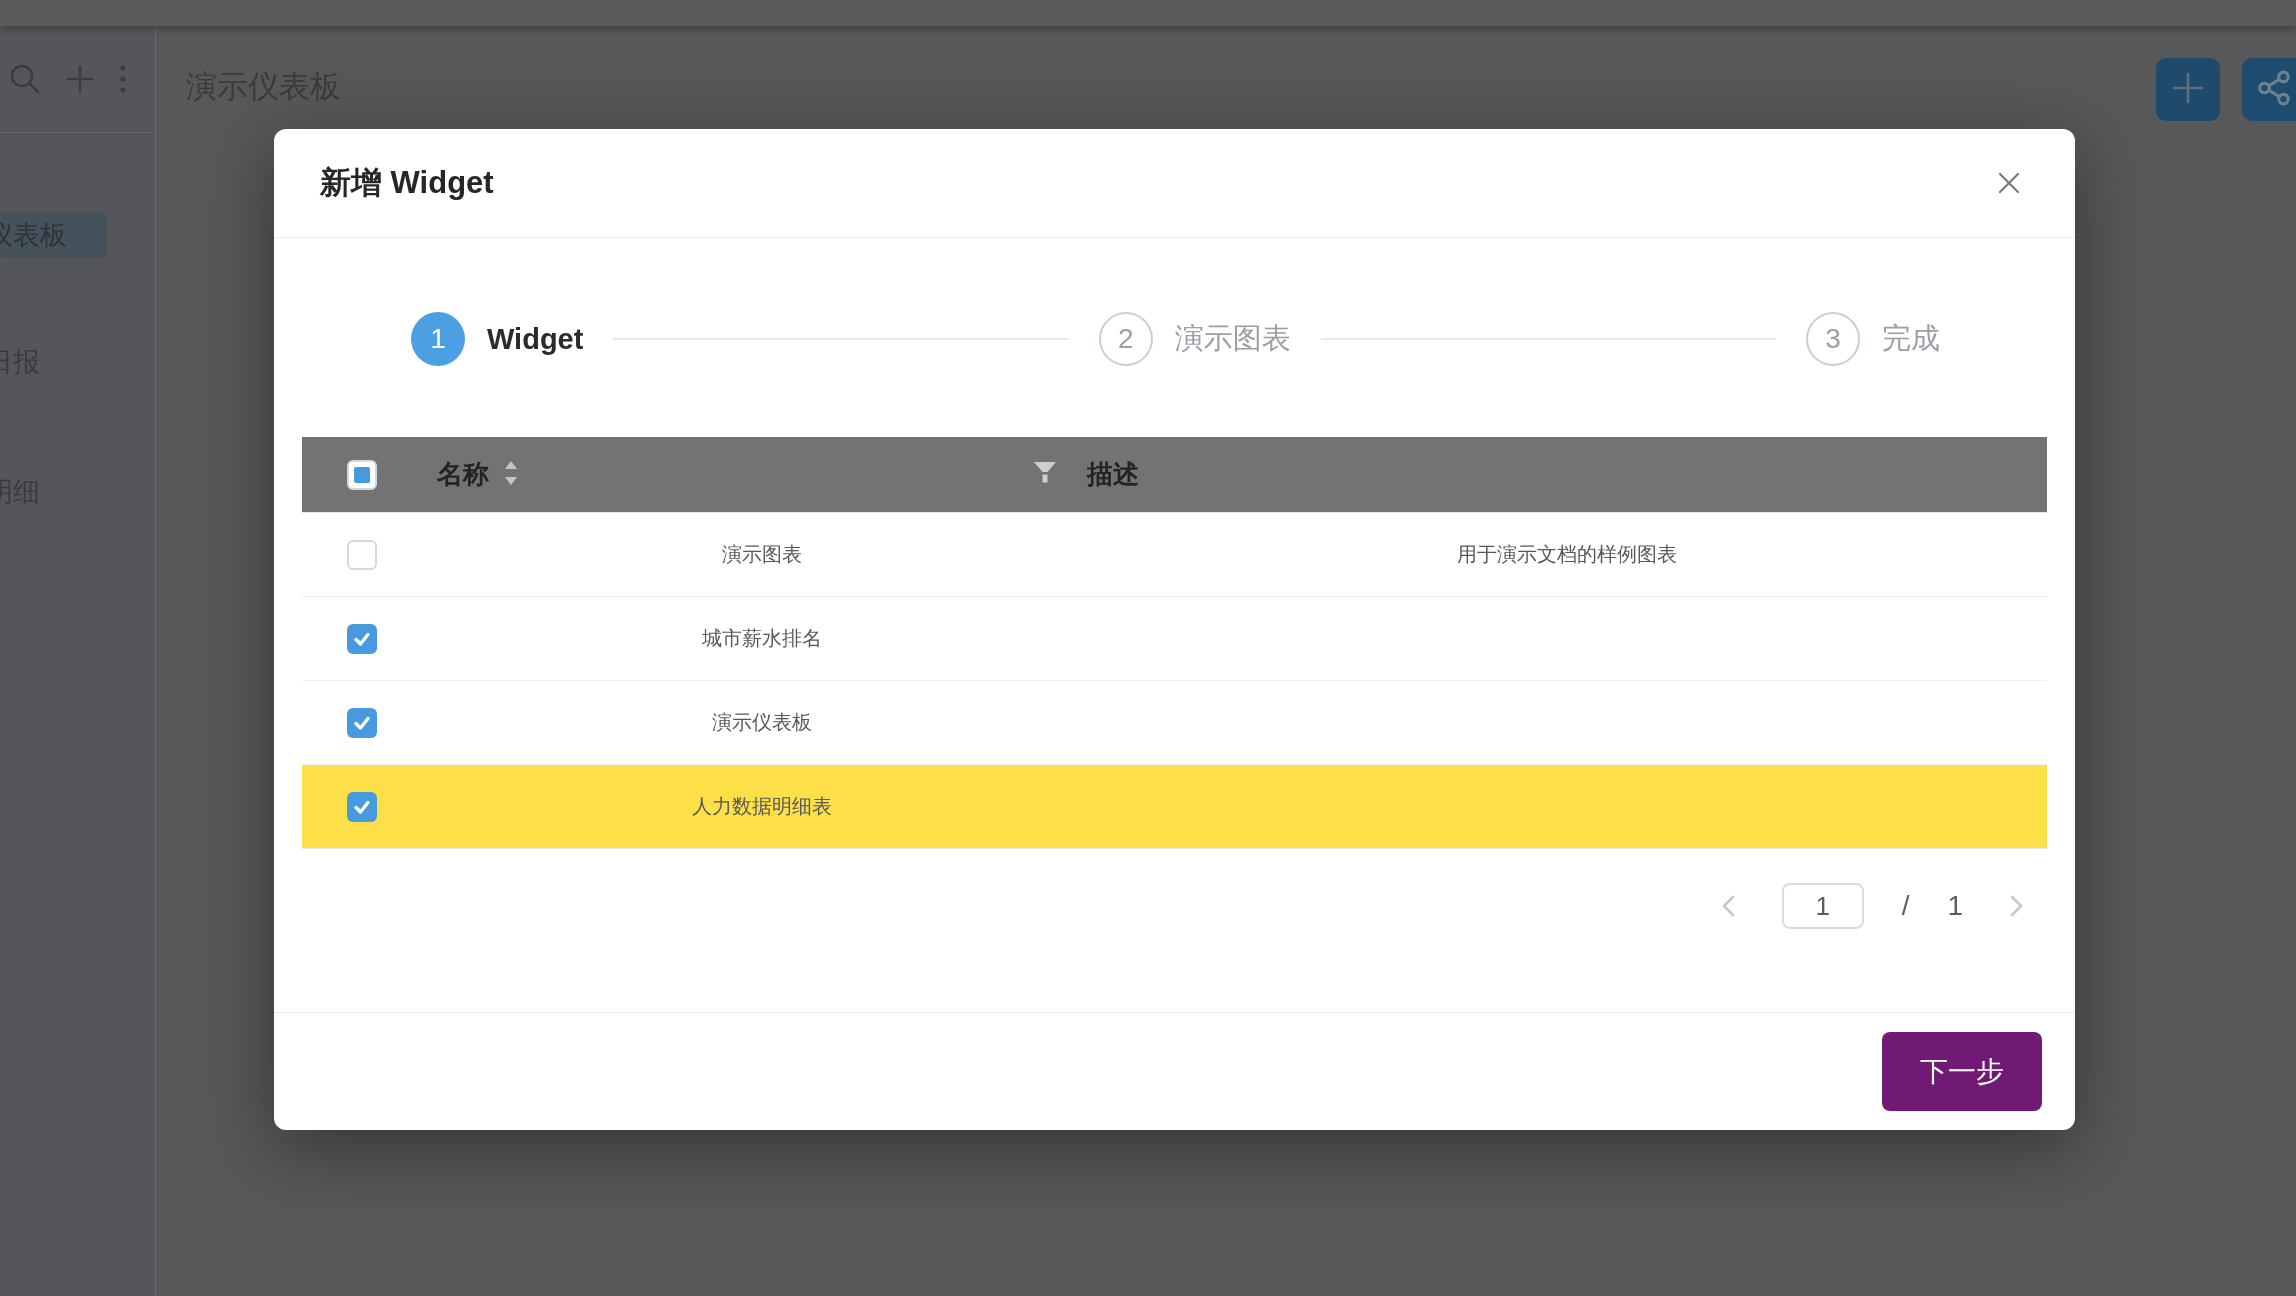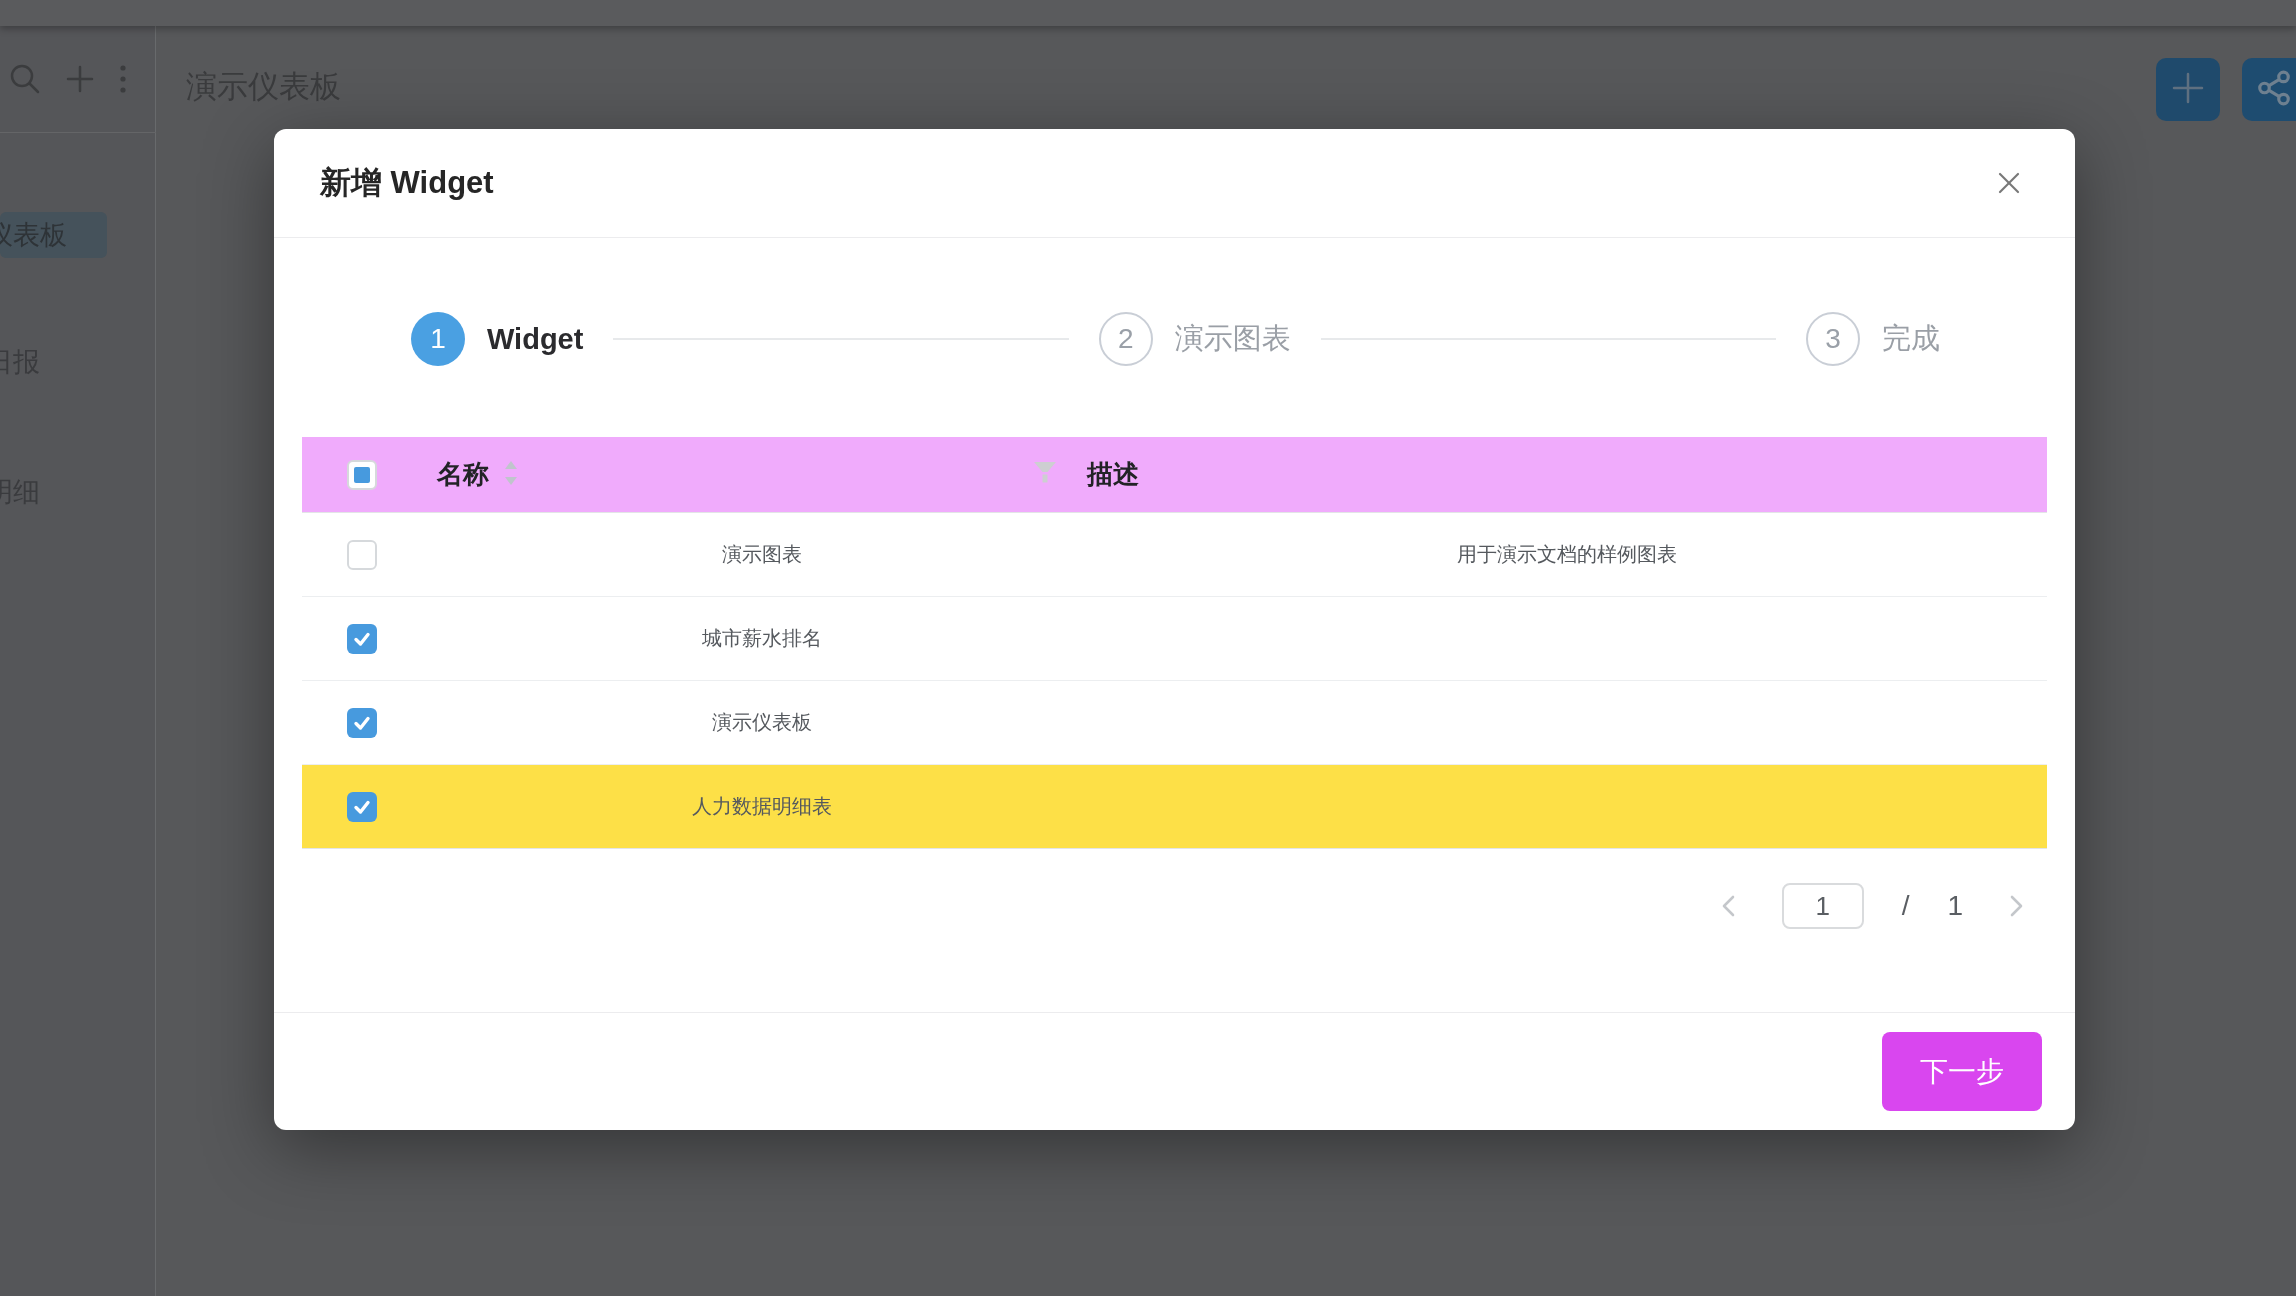--- a/index.html
+++ b/index.html
@@ -57,21 +57,21 @@
     display:flex; align-items:center; justify-content:center; }
   .step.active .s-circle { background:#4aa0e2; color:#ffffff; }
   .step.pending .s-circle { background:#ffffff; border:2px solid #c9ced6;
     color:#9aa0a8; }
   .s-label { margin-left:22px; font-size:29px; white-space:nowrap; }
   .step.active .s-label { color:#2b2b2e; font-weight:bold; }
   .step.pending .s-label { color:#9a9fa6; }
   .s-line { flex:1 1 auto; height:2px; background:#e7e9eb; margin:0 30px; }
 
   .tablewrap { margin:71px 28px 0 28px; }
-  .thead { height:76px; background:#f0abfc; border-bottom:1px solid #e3e5e7;
+  .thead { height:76px; background:#737373; border-bottom:1px solid #e3e5e7;
     display:grid; grid-template-columns:135px 650px 1fr; align-items:center; }
   .trow { height:84px; background:#ffffff; border-bottom:1px solid #eceef0;
     display:grid; grid-template-columns:135px 650px 1fr; align-items:center; }
   .trow.highlight { background:#fde047; }
   .trow:last-child { border-bottom:1px solid #e3e5e7; }
   .cell-cb { padding-left:45px; }
   .th-name { display:flex; align-items:center; justify-content:space-between;
     padding-right:30px; }
   .th-name-left { display:flex; align-items:center; gap:14px; }
   .th-text { font-size:26px; font-weight:bold; color:#222326; }
@@ -93,21 +93,21 @@
     width:30px; height:30px; }
   .pg-input { width:82px; height:46px; border:2px solid #d9dbdd;
     border-radius:8px; text-align:center; font-size:26px; color:#5a5e63;
     font-family:"Liberation Sans", sans-serif; background:#fff; }
   .pg-sep, .pg-total { font-size:28px; color:#5a5e63; }
 
   .m-footer { position:absolute; left:0; right:0; bottom:0; height:118px;
     border-top:1px solid #ececee; display:flex; align-items:center;
     justify-content:flex-end; padding-right:33px;
     border-radius:0 0 12px 12px; }
-  .next-btn { width:160px; height:79px; background:#d946ef; border:none;
+  .next-btn { width:160px; height:79px; background:#701a75; border:none;
     border-radius:8px; color:#ffffff; font-size:28px; cursor:pointer;
     font-family:"Liberation Sans", sans-serif; }
 </style>
 </head>
 <body>
 
 <div class="screen">
 
   <div>
     <div class="topstrip"></div>

